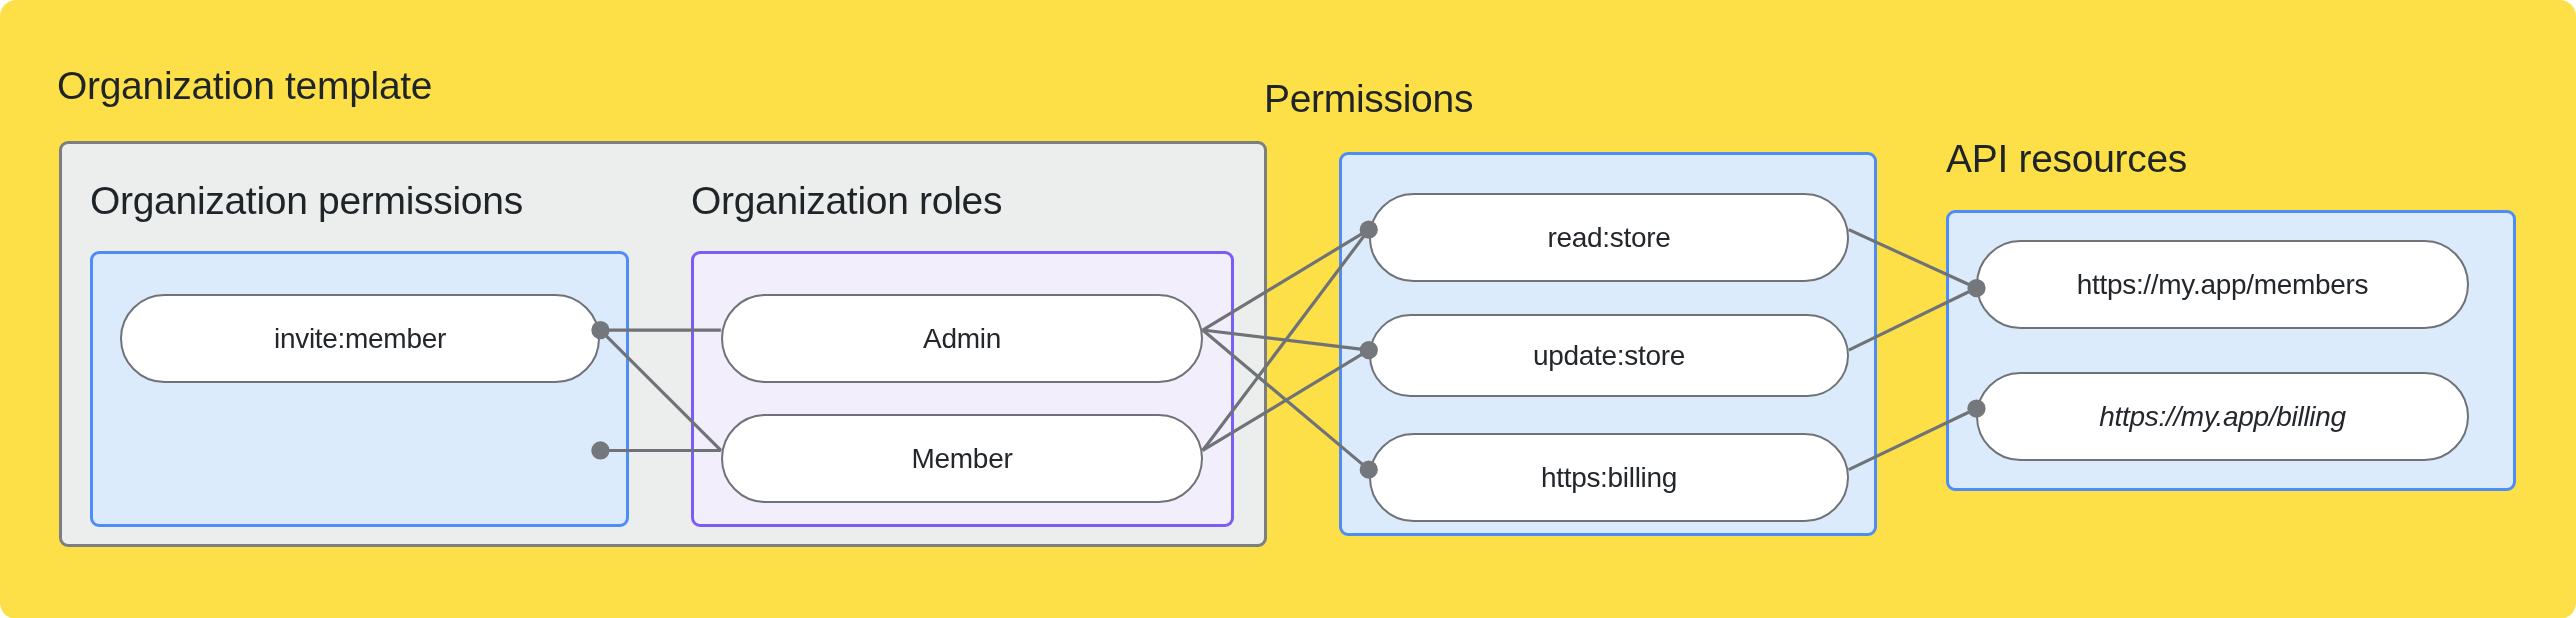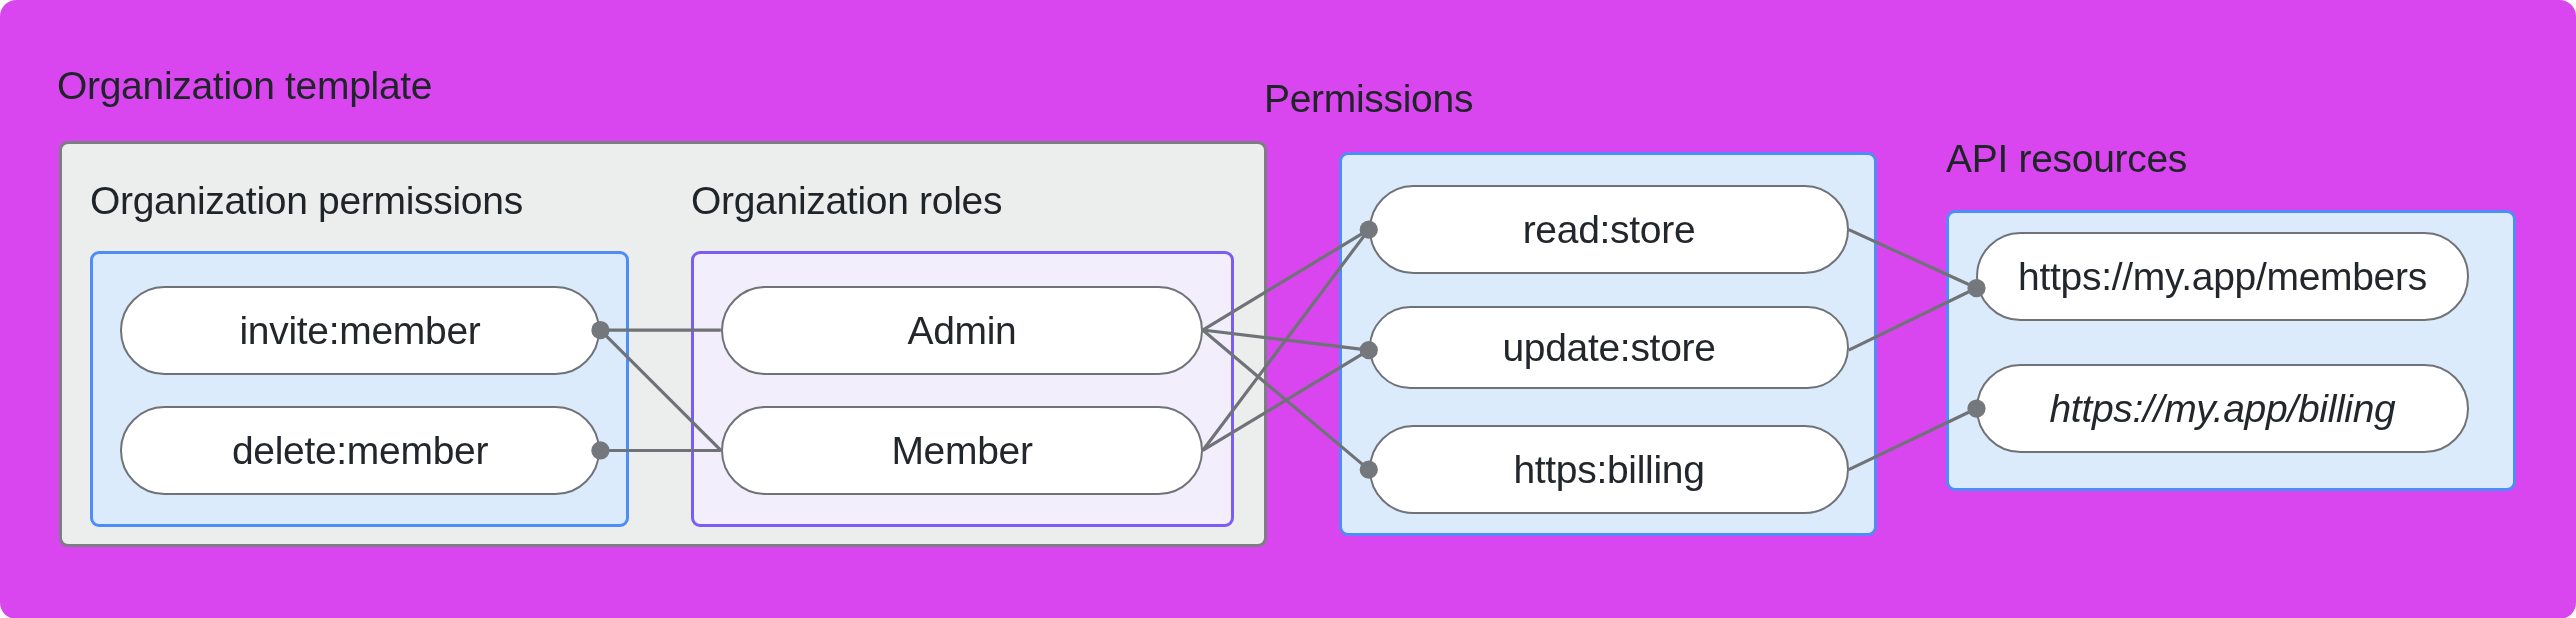--- a/index.html
+++ b/index.html
@@ -1,33 +1,33 @@
 <!DOCTYPE html>
 <html style="font-size:14.6px"><head>
 <meta charset="utf-8">
 <style>
   html,body{margin:0;padding:0;background:#ffffff;}
   body{font-family:"Liberation Sans","DejaVu Sans",sans-serif;}
   #canvas{
-    position:relative;width:2576px;height:619px;background:#d946ef;
+    position:relative;width:2576px;height:619px;background:#fde047;
     border-radius:16.4px;overflow:hidden;color:#212529;
   }
   .heading{
     position:absolute;font-size:39px;line-height:1.15;letter-spacing:-0.3px;
     color:#1f2428;white-space:nowrap;
   }
   .groupbox{position:absolute;box-sizing:border-box;border-radius:9px;}
   .box-gray{background:#eceeed;border:3.7px solid #7b7f82;z-index:1;}
   .box-blue{background:#dcebfc;border:3.7px solid #4e8cf8;z-index:2;}
   .box-purple{background:#f2eefc;border:3.7px solid #7b5cf7;z-index:2;}
   .pill{
     position:absolute;box-sizing:border-box;background:#ffffff;
     border:2.7px solid #6f7377;border-radius:55px;z-index:4;
     display:flex;align-items:center;justify-content:center;
-    font-size:39px;letter-spacing:-0.3px;color:#23272b;white-space:nowrap;
+    font-size:28px;letter-spacing:-0.3px;color:#23272b;white-space:nowrap;margin-top:8px;
   }
   .layer{position:absolute;left:0;top:0;width:2576px;height:619px;pointer-events:none;}
   #wires{z-index:3;}
   #dots{z-index:5;}
 </style>
 </head>
 <body>
 
 <div id="canvas">
 
@@ -53,21 +53,20 @@
       <line x1="1318" y1="361.5" x2="1500" y2="383.5" stroke="#6f7377" stroke-width="3.5"></line>
       <line x1="1318" y1="361.5" x2="1500" y2="514.5" stroke="#6f7377" stroke-width="3.5"></line>
       <line x1="1318" y1="493.5" x2="1500" y2="251.5" stroke="#6f7377" stroke-width="3.5"></line>
       <line x1="1318" y1="493.5" x2="1500" y2="383.5" stroke="#6f7377" stroke-width="3.5"></line>
       <line x1="2026" y1="251.5" x2="2166" y2="315.5" stroke="#6f7377" stroke-width="3.5"></line>
       <line x1="2026" y1="383.5" x2="2166" y2="315.5" stroke="#6f7377" stroke-width="3.5"></line>
       <line x1="2026" y1="514.5" x2="2166" y2="447.5" stroke="#6f7377" stroke-width="3.5"></line>
     </svg>
 
   <div class="pill" style="left:120px;top:286px;width:480px;height:89px;">invite:member</div>
-  <div class="pill" style="left:120px;top:406px;width:480px;height:89px;">delete:member</div>
   <div class="pill" style="left:721px;top:286px;width:482px;height:89px;">Admin</div>
   <div class="pill" style="left:721px;top:406px;width:482px;height:89px;">Member</div>
   <div class="pill" style="left:1369px;top:185px;width:480px;height:89px;">read:store</div>
   <div class="pill" style="left:1369px;top:306px;width:480px;height:83px;">update:store</div>
   <div class="pill" style="left:1369px;top:425px;width:480px;height:89px;">https:billing</div>
   <div class="pill" style="left:1976px;top:232px;width:493px;height:89px;">https://my.app/members</div>
   <div class="pill" style="left:1976px;top:364px;width:493px;height:89px;font-style:italic;">https://my.app/billing</div>
 
   <svg id="dots" class="layer" viewBox="0 0 2823 678">
       <circle cx="658" cy="361.5" r="10" fill="#74787c"></circle>

